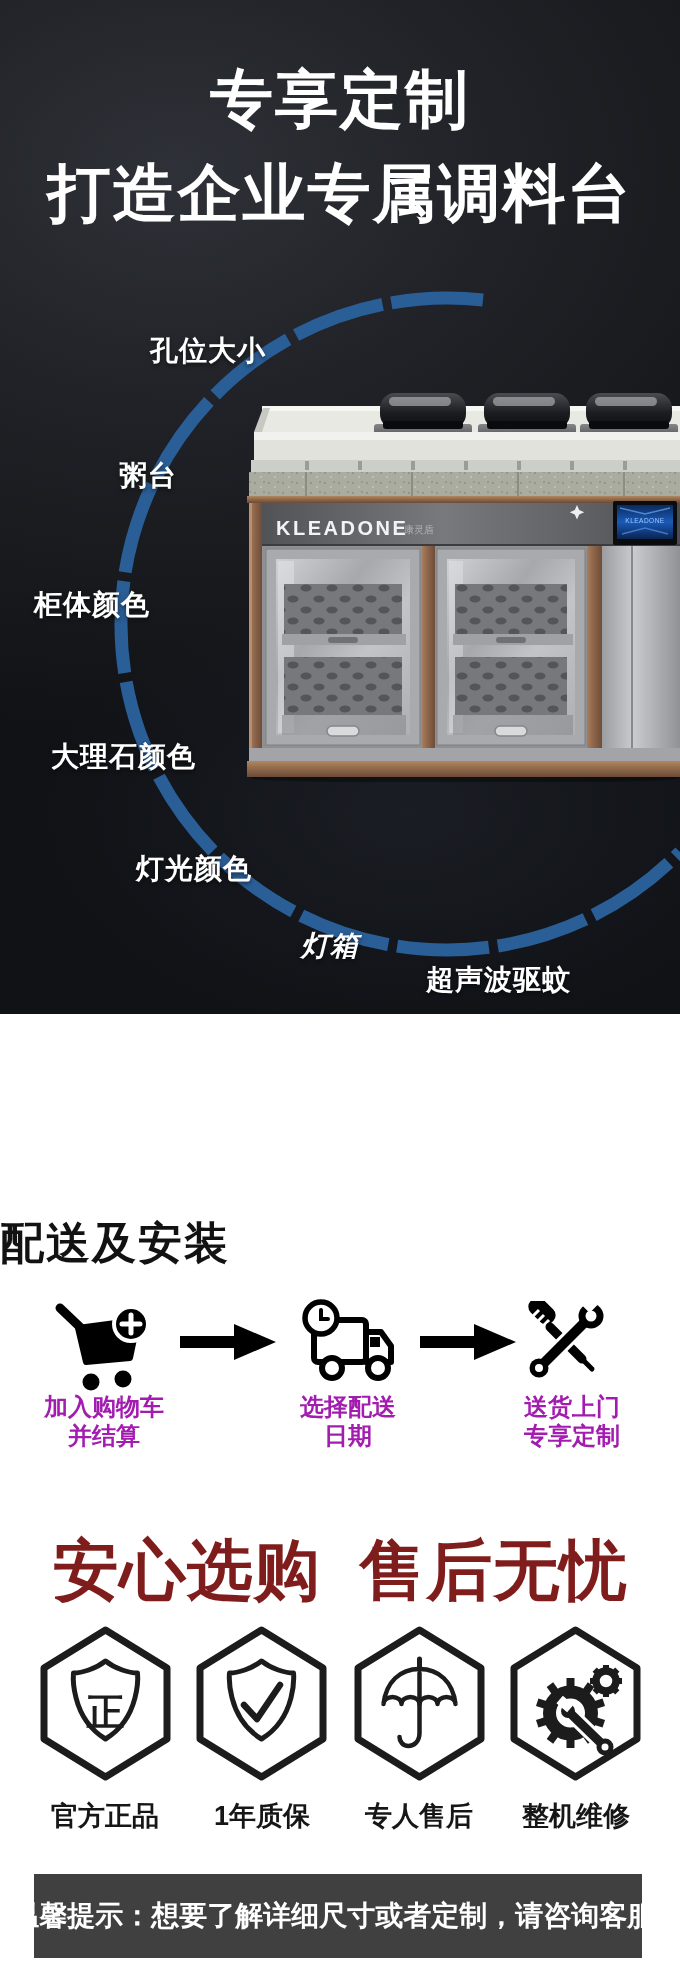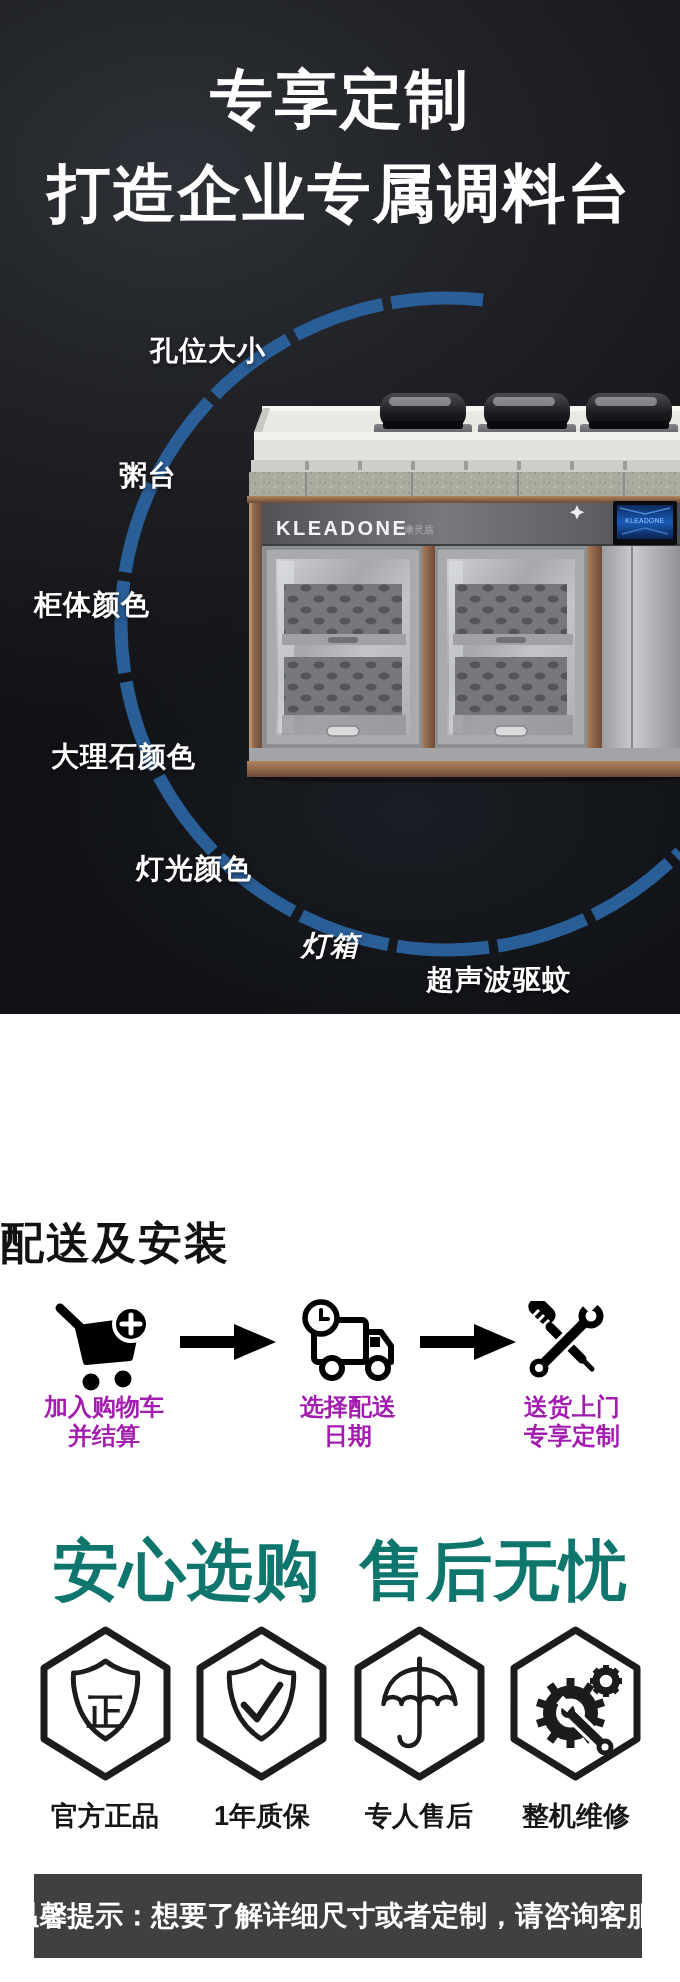--- a/index.html
+++ b/index.html
@@ -24,21 +24,21 @@
         font-size:64px;font-weight:800;line-height:1.15;letter-spacing:1px;}
   .logi-sub{position:absolute;left:0;top:1214px;width:584px;text-align:left;color:#121212;
         font-size:44px;font-weight:700;letter-spacing:2px;}
   .step-icon{position:absolute;}
   .cart-pos{left:54px;top:1302px;} .truck-pos{left:290px;top:1299px;} .tools-pos{left:524px;top:1301px;}
   .arrow1-pos{left:180px;top:1323px;} .arrow2-pos{left:420px;top:1323px;}
   .cap{position:absolute;top:1392px;width:160px;text-align:center;color:#a21caf;
        font-size:24px;font-weight:600;line-height:29px;}
   .cap1{left:24px;} .cap2{left:268px;} .cap3{left:492px;}
   
-  .after-title{position:absolute;left:0;top:1526px;width:680px;text-align:center;color:#0f766e;
+  .after-title{position:absolute;left:0;top:1526px;width:680px;text-align:center;color:#7f1d1d;
        font-size:66px;font-weight:800;letter-spacing:1px;white-space:pre;}
   .hex{position:absolute;top:1625px;}
   .hex1{left:38px;} .hex2{left:194px;} .hex3{left:352px;} .hex4{left:508px;}
   .hex-label{position:absolute;top:1786px;width:150px;text-align:center;color:#161616;
        font-size:27px;font-weight:700;margin-top:12px;}
   .hl1{left:30px;} .hl2{left:187px;} .hl3{left:344px;} .hl4{left:501px;}
   
   .notice{position:absolute;left:34px;top:1874px;width:608px;height:84px;background:#404040;
        display:flex;align-items:center;justify-content:center;}
   .notice span{color:#ffffff;font-size:28px;font-weight:700;white-space:nowrap;letter-spacing:0px;}

